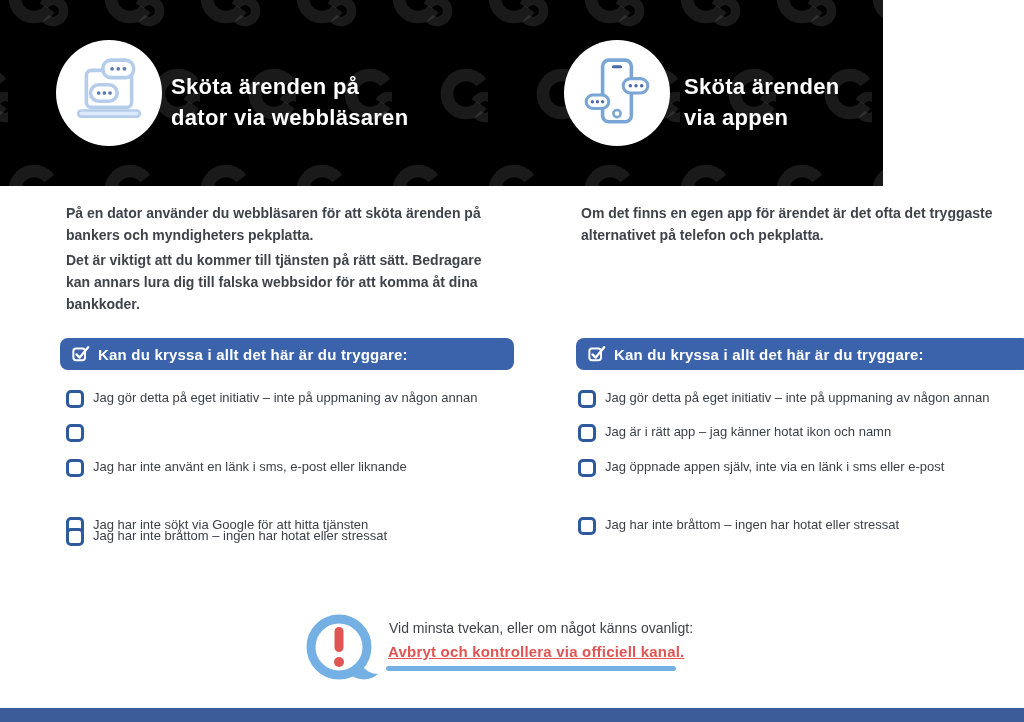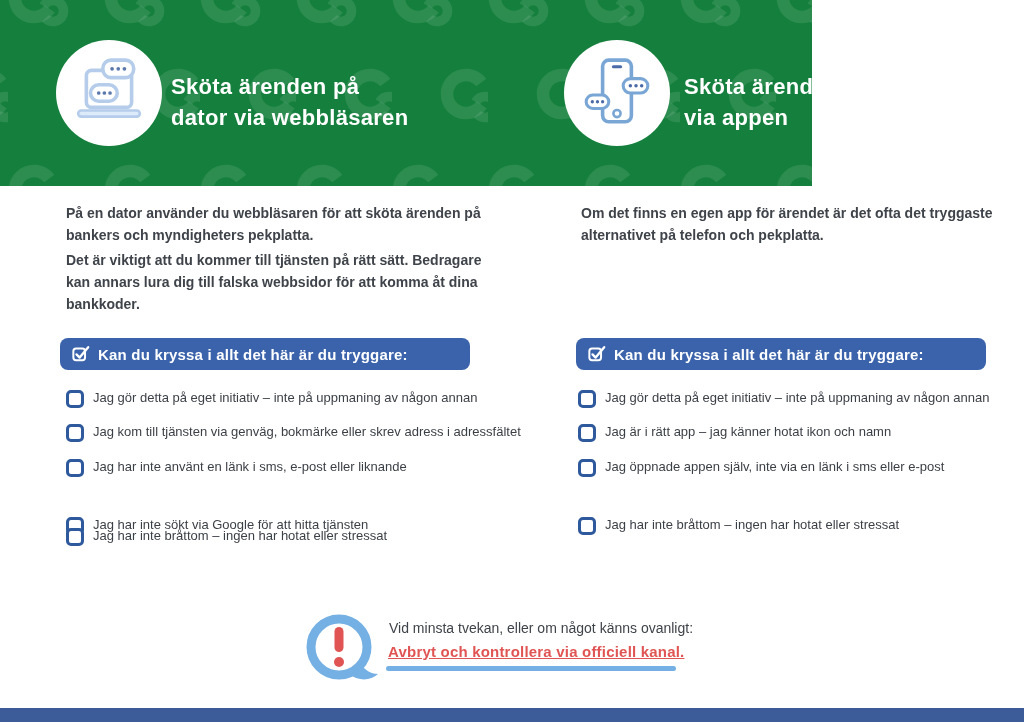--- a/index.html
+++ b/index.html
@@ -1,38 +1,38 @@
 <!DOCTYPE html>
 <html><head>
 <meta charset="utf-8">
 <style>
   html,body{margin:0;padding:0;}
   body{font-family:"Liberation Sans",sans-serif;background:#ffffff;}
   #page{position:relative;width:1024px;height:722px;background:#ffffff;overflow:hidden;}
 
   
-  .band{position:absolute;left:0;top:0;width:812px;height:186px;background:#15803d;overflow:hidden;}
+  .band{position:absolute;left:0;top:0;width:883px;height:186px;background:#000000;overflow:hidden;}
   .band svg.pattern{position:absolute;left:0;top:0;}
   .hdr-circle{position:absolute;top:40px;width:106px;height:106px;background:#fff;border-radius:50%;
     display:flex;align-items:center;justify-content:center;z-index:2;}
   #circle-left{left:56px;}
   #circle-right{left:564px;}
   .band-title{position:absolute;top:71px;color:#ffffff;font-weight:bold;font-size:22px;line-height:31px;
     letter-spacing:0.3px;z-index:2;white-space:nowrap;}
   #title-left{left:171px;}
   #title-right{left:684px;}
 
   
   .para{position:absolute;font-size:14px;font-weight:bold;color:#3f434a;line-height:22px;white-space:nowrap;}
   #para1-left{left:66px;top:202px;}
   #para2-left{left:66px;top:249px;}
   #para1-right{left:581px;top:202px;}
 
   
-  .banner{position:absolute;top:338px;width:410px;height:32px;background:#3a63ab;border-radius:8px;
+  .banner{position:absolute;top:338px;width:454px;height:32px;background:#3a63ab;border-radius:8px;
     display:flex;align-items:center;padding-left:12px;box-sizing:border-box;}
   #banner-left{left:60px;}
   #banner-right{left:576px;}
   .banner-label{color:#fff;font-weight:bold;font-size:15px;margin-left:8px;white-space:nowrap;letter-spacing:0.2px;}
 
   
   .check-row{position:absolute;display:flex;height:18px;}
   .checkbox{width:18px;height:18px;box-sizing:border-box;border:3px solid #2e599c;border-radius:5px;background:#fff;flex:0 0 auto;}
   .check-label{margin-left:9px;font-size:13px;color:#3b3f46;white-space:nowrap;}
   .col-l{left:66px;}
@@ -136,21 +136,20 @@
     </svg>
     <span class="banner-label">Kan du kryssa i allt det här är du tryggare:</span>
   </div>
 
   <div class="check-row col-l r1">
     <div class="checkbox"></div>
     <span class="check-label">Jag gör detta på eget initiativ – inte på uppmaning av någon annan</span>
   </div>
   <div class="check-row col-l r2">
     <div class="checkbox"></div>
-    <span class="check-label">Jag kom till tjänsten via genväg, bokmärke eller skrev adress i adressfältet</span>
   </div>
   <div class="check-row col-l r3">
     <div class="checkbox"></div>
     <span class="check-label">Jag har inte använt en länk i sms, e-post eller liknande</span>
   </div>
   <div class="check-row col-l r4">
     <div class="checkbox"></div>
     <span class="check-label">Jag har inte sökt via Google för att hitta tjänsten</span>
   </div>
   <div class="check-row col-l r5">

